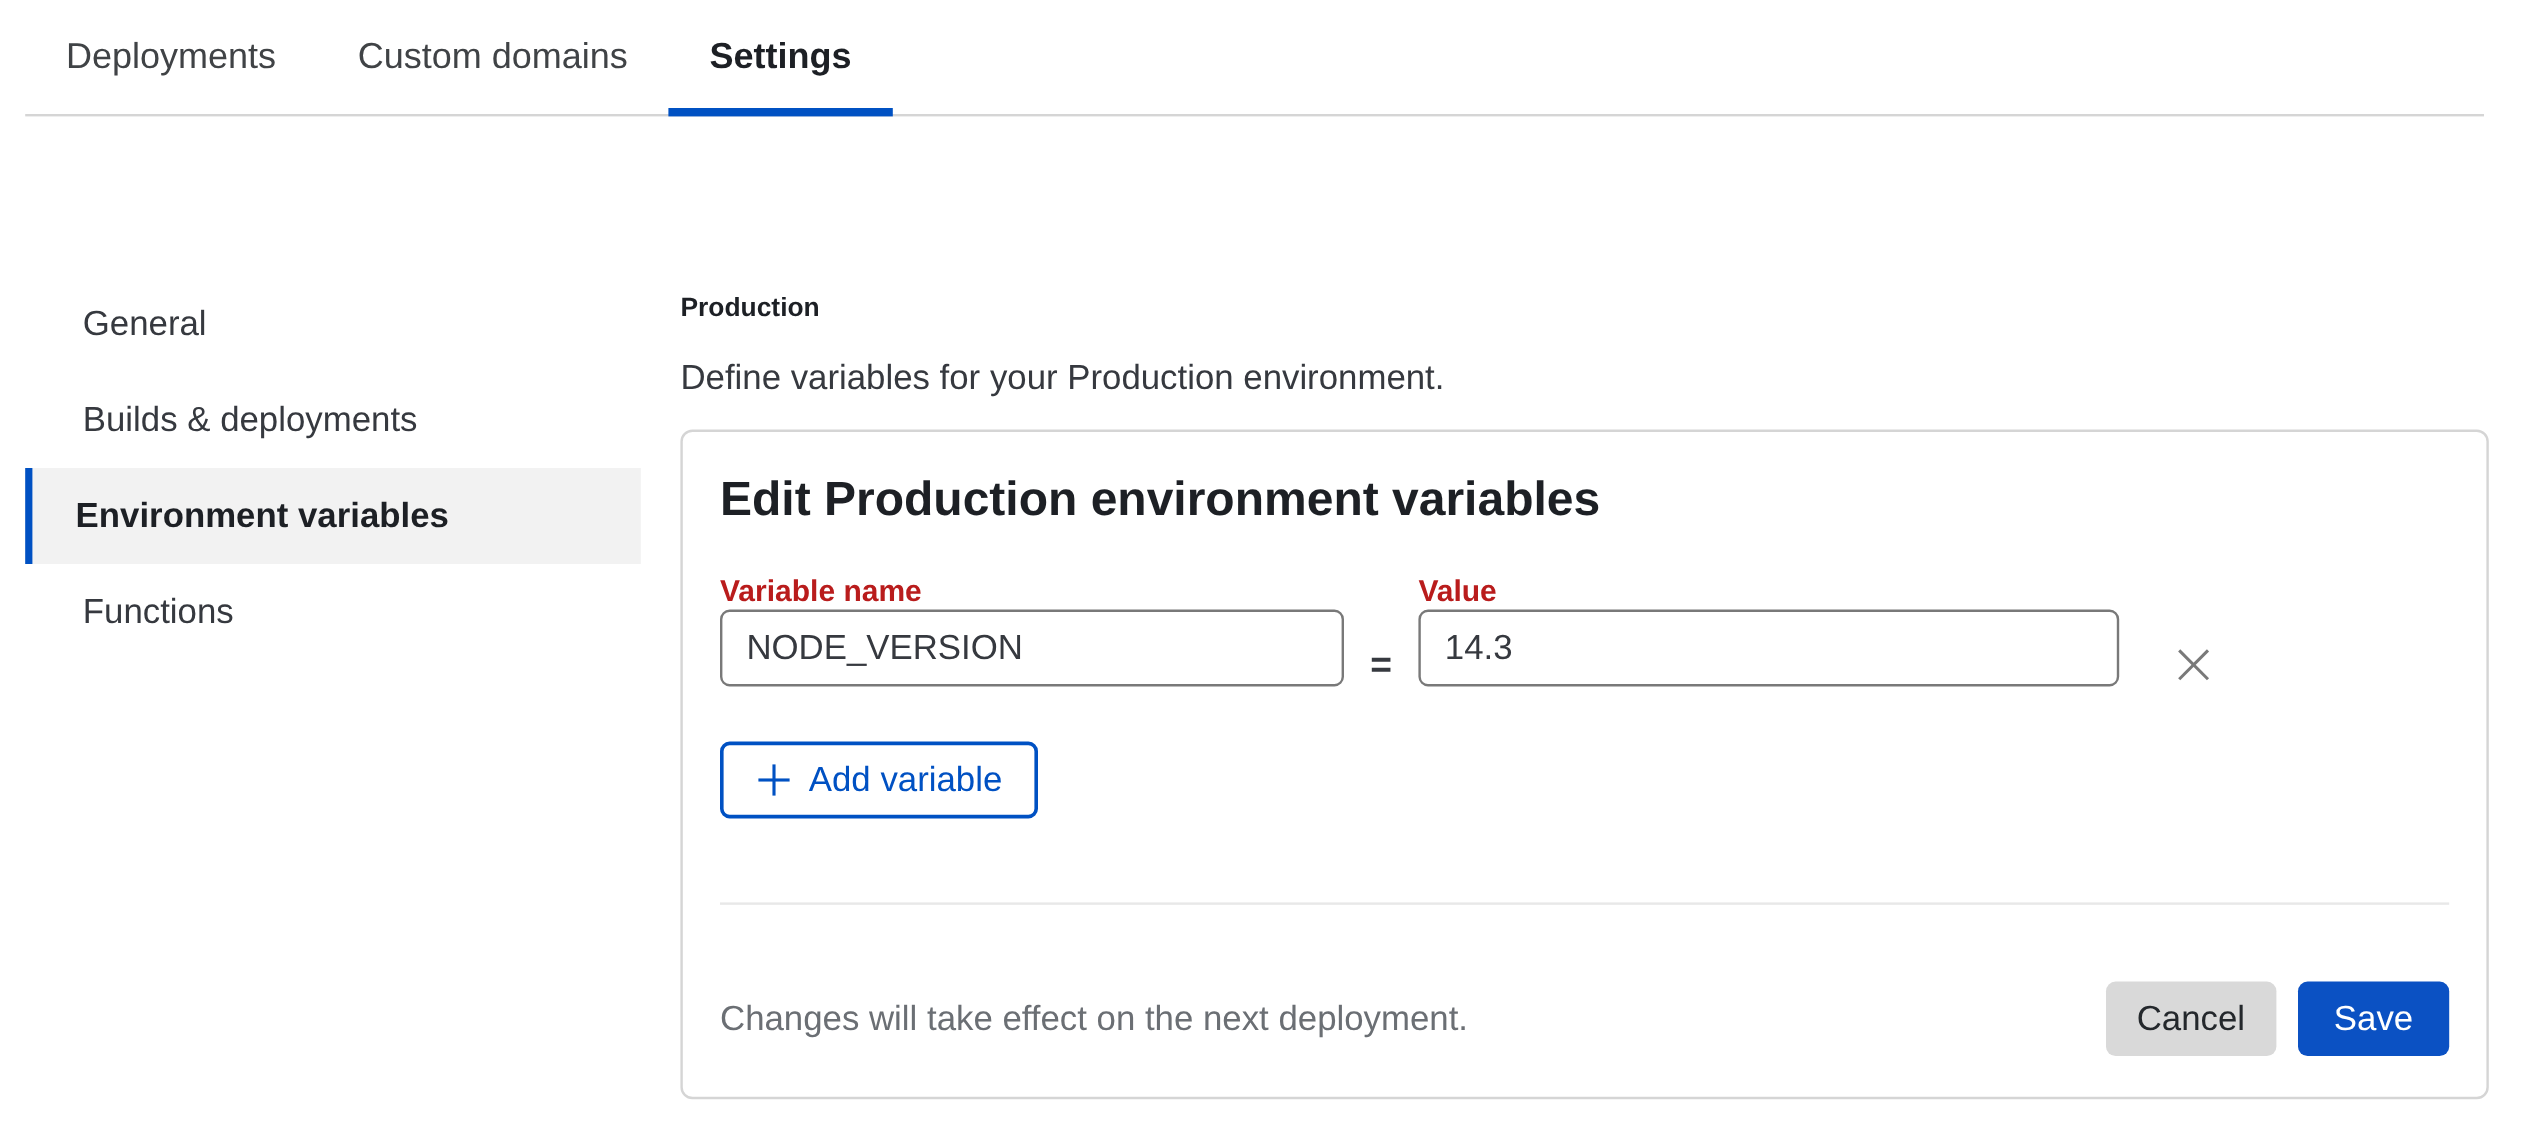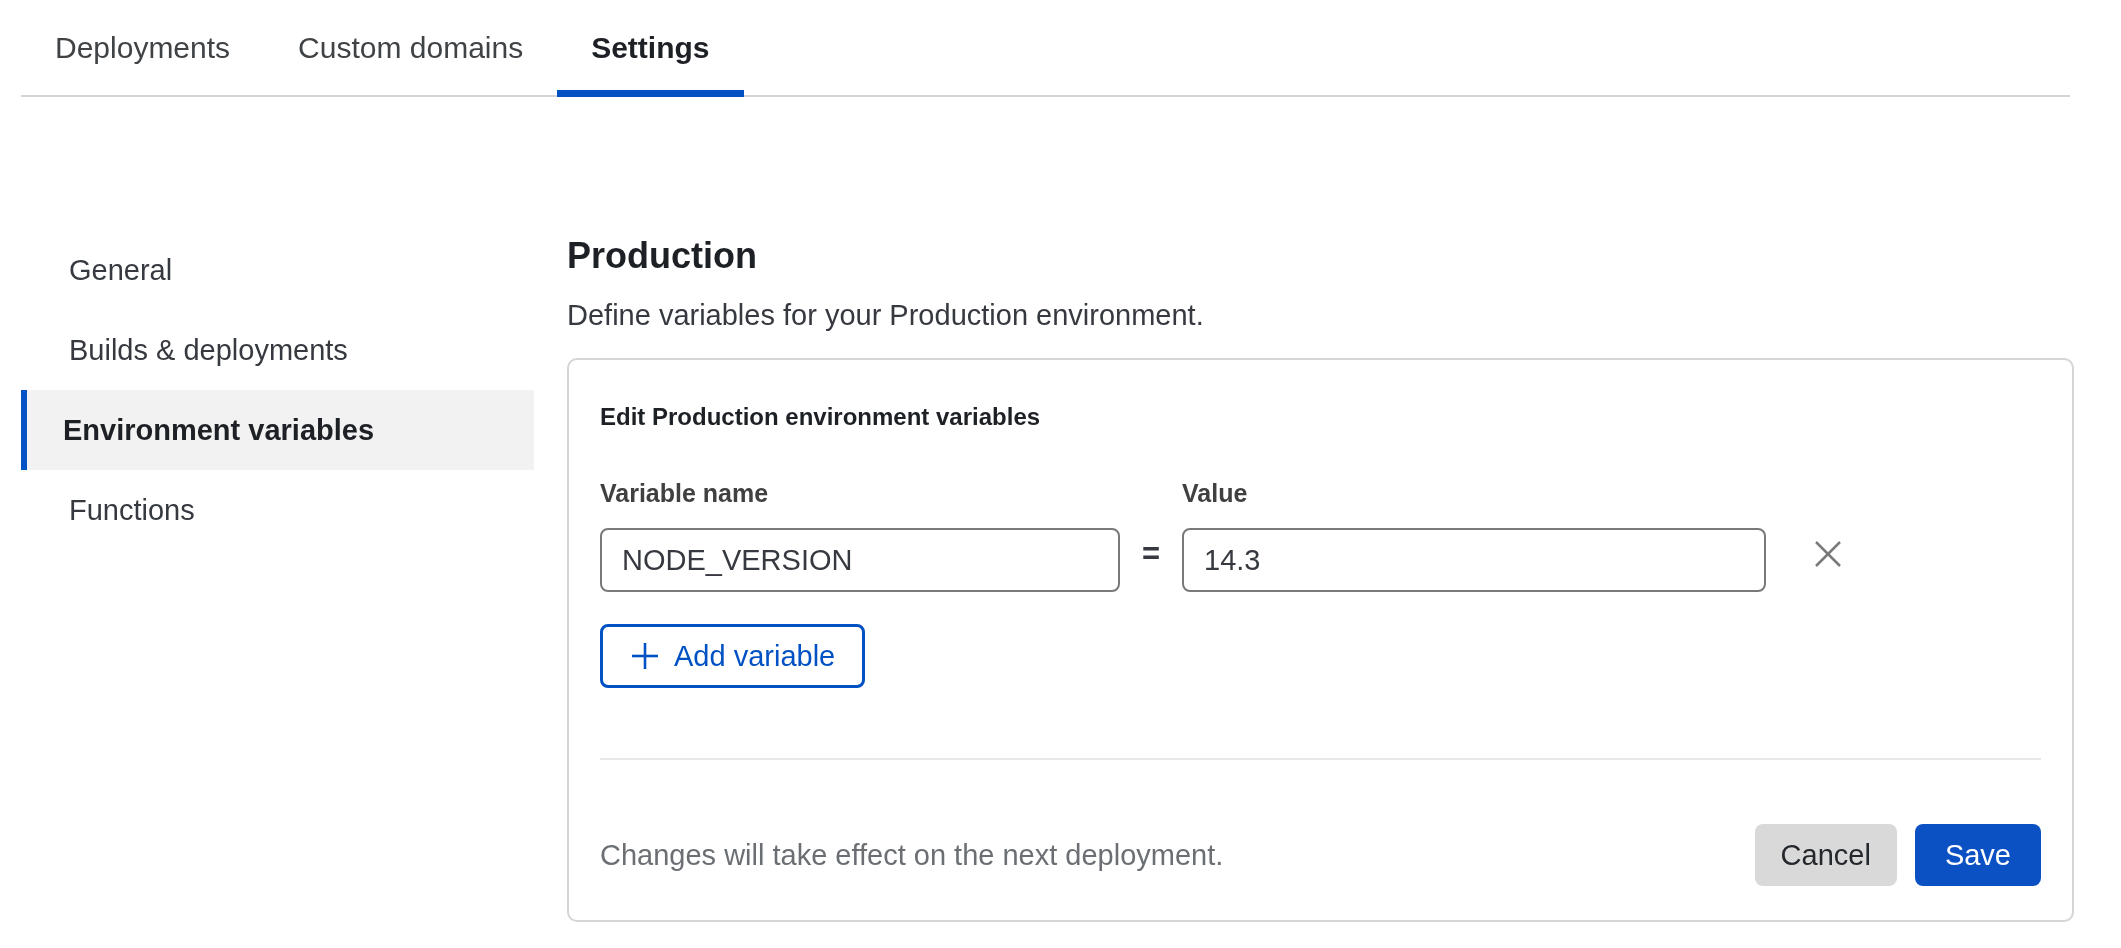--- a/index.html
+++ b/index.html
@@ -39,34 +39,34 @@
     padding-left:42px; font-size:29px; color:#36393f;
     border-left:6px solid transparent; cursor:pointer; white-space:nowrap;
   }
   .side-item.selected {
     background:#f2f2f2; border-left-color:#0051c3;
     padding-left:36px; font-weight:700; color:#1d2025;
   }
 
   
   .main { margin-left:33px; width:1507px; }
-  .page-title { font-size:36px; line-height:36px; font-weight:700; color:#1d2025; margin:8px 0 24px; }
+  .page-title { font-size:22px; line-height:36px; font-weight:700; color:#1d2025; margin:8px 0 24px; }
   .page-desc  { font-size:29px; line-height:34px; color:#36393f; margin:0 0 26px; }
 
   .card {
     border:2px solid #d5d5d5; border-radius:10px;
     padding:38px 31px 34px;
     background:#ffffff;
   }
-  .card-title { font-size:24px; line-height:37px; font-weight:700; color:#1d2025; margin:0 0 44px; }
+  .card-title { font-size:40px; line-height:37px; font-weight:700; color:#1d2025; margin:0 0 44px; }
 
   .var-row { display:flex; align-items:flex-start; }
   .field label {
-    display:block; font-size:25px; font-weight:700; color:#404040;
-    margin-bottom:20px; white-space:nowrap;
+    display:block; font-size:25px; font-weight:700; color:#b91c1c;
+    margin-bottom:0; white-space:nowrap;
   }
   .field input {
     height:64px; border:2px solid #797979; border-radius:8px;
     font-family:"Liberation Sans", sans-serif;
     font-size:29px; color:#36393f; padding:0 20px; background:#fff;
     outline:none; display:block;
   }
   .input-name  { width:520px; }
   .input-value { width:584px; }
   .equals {

